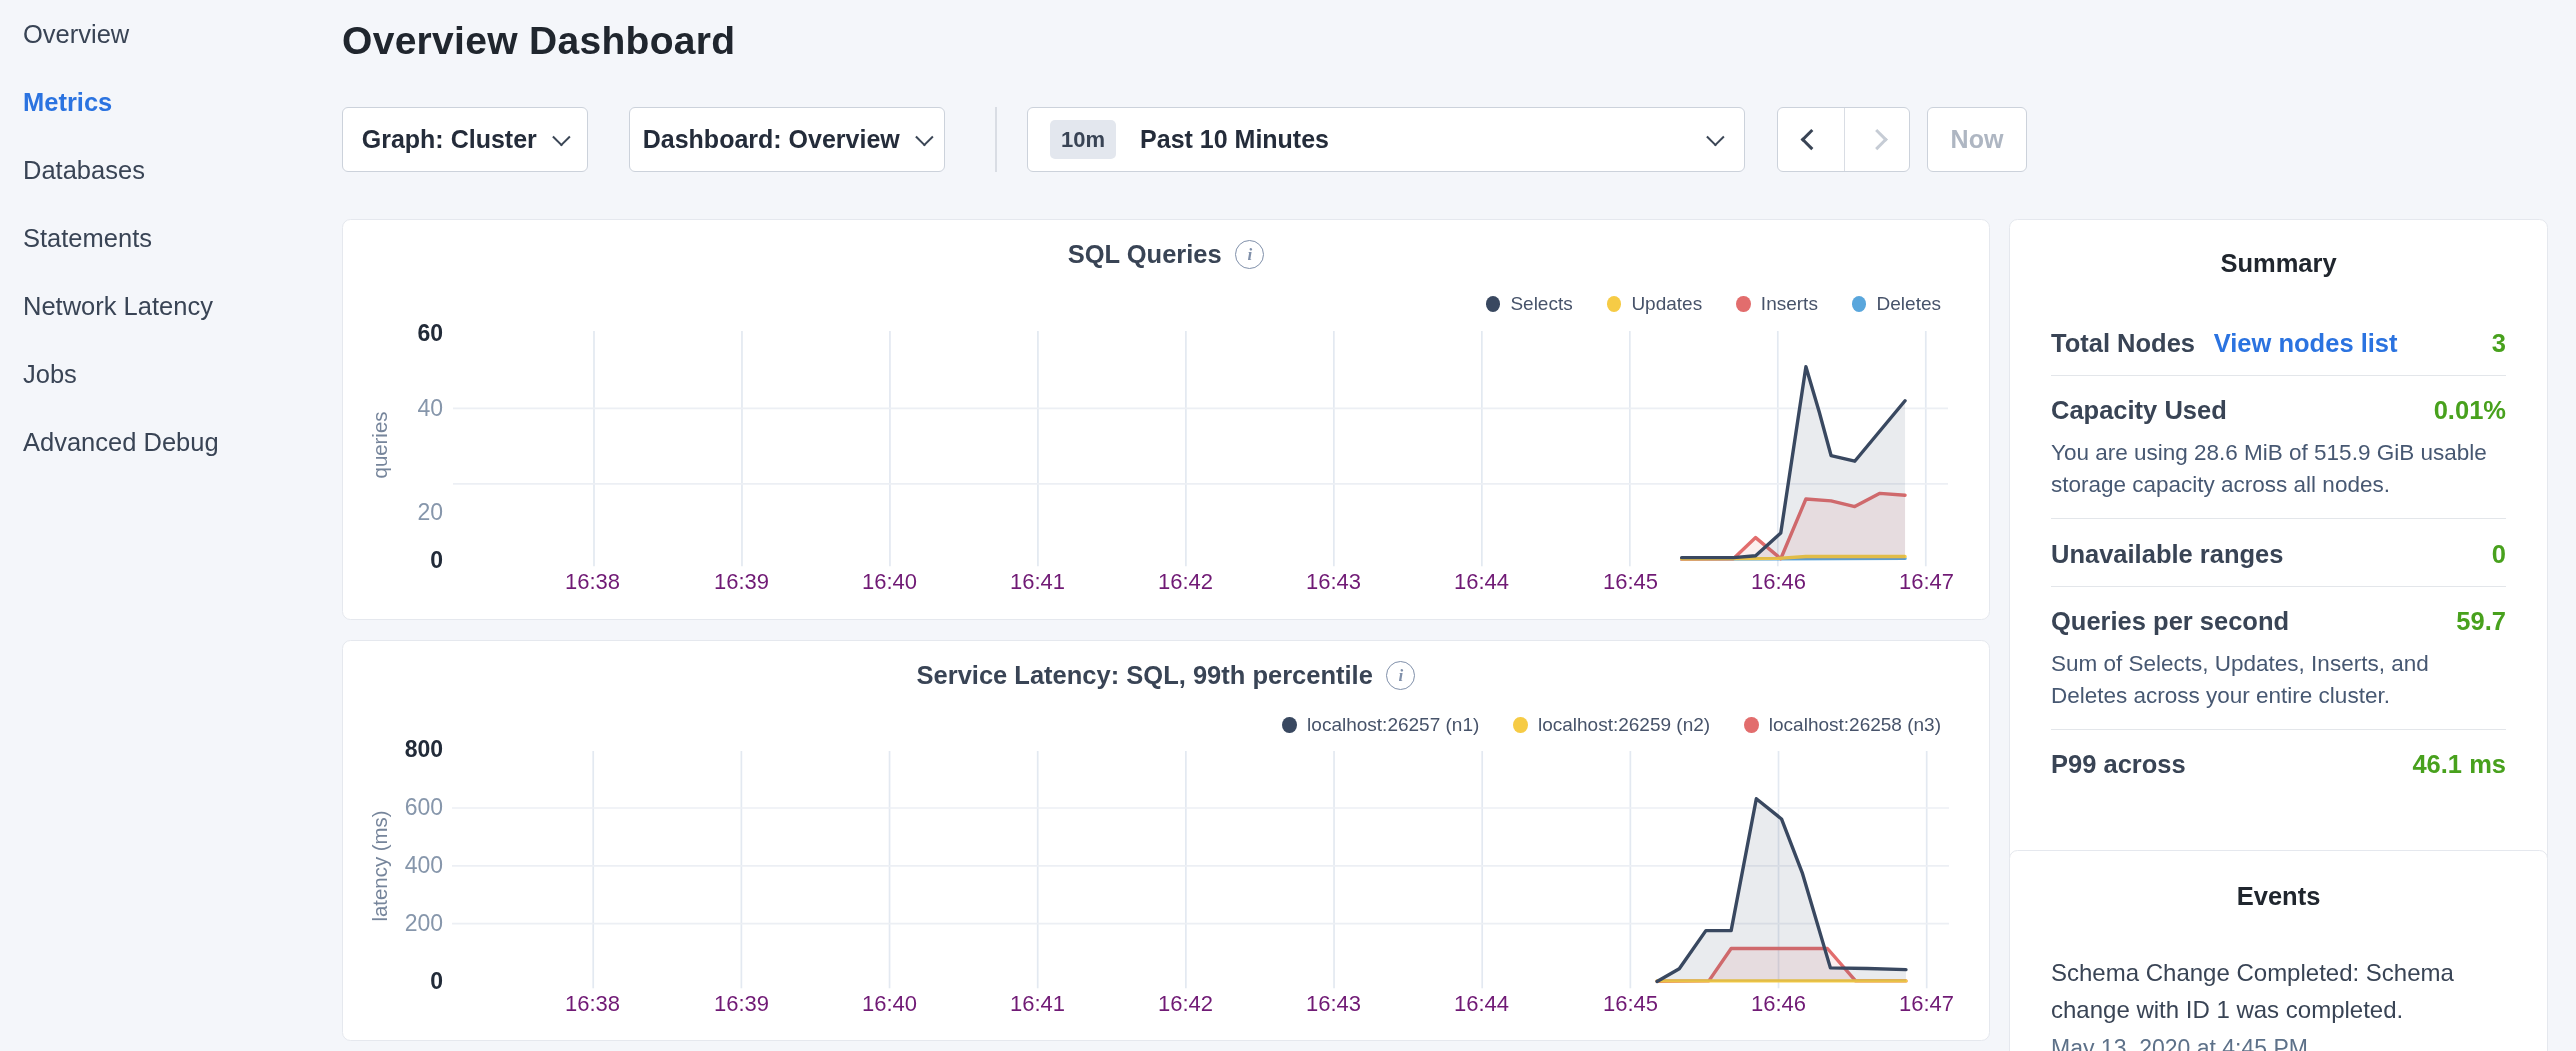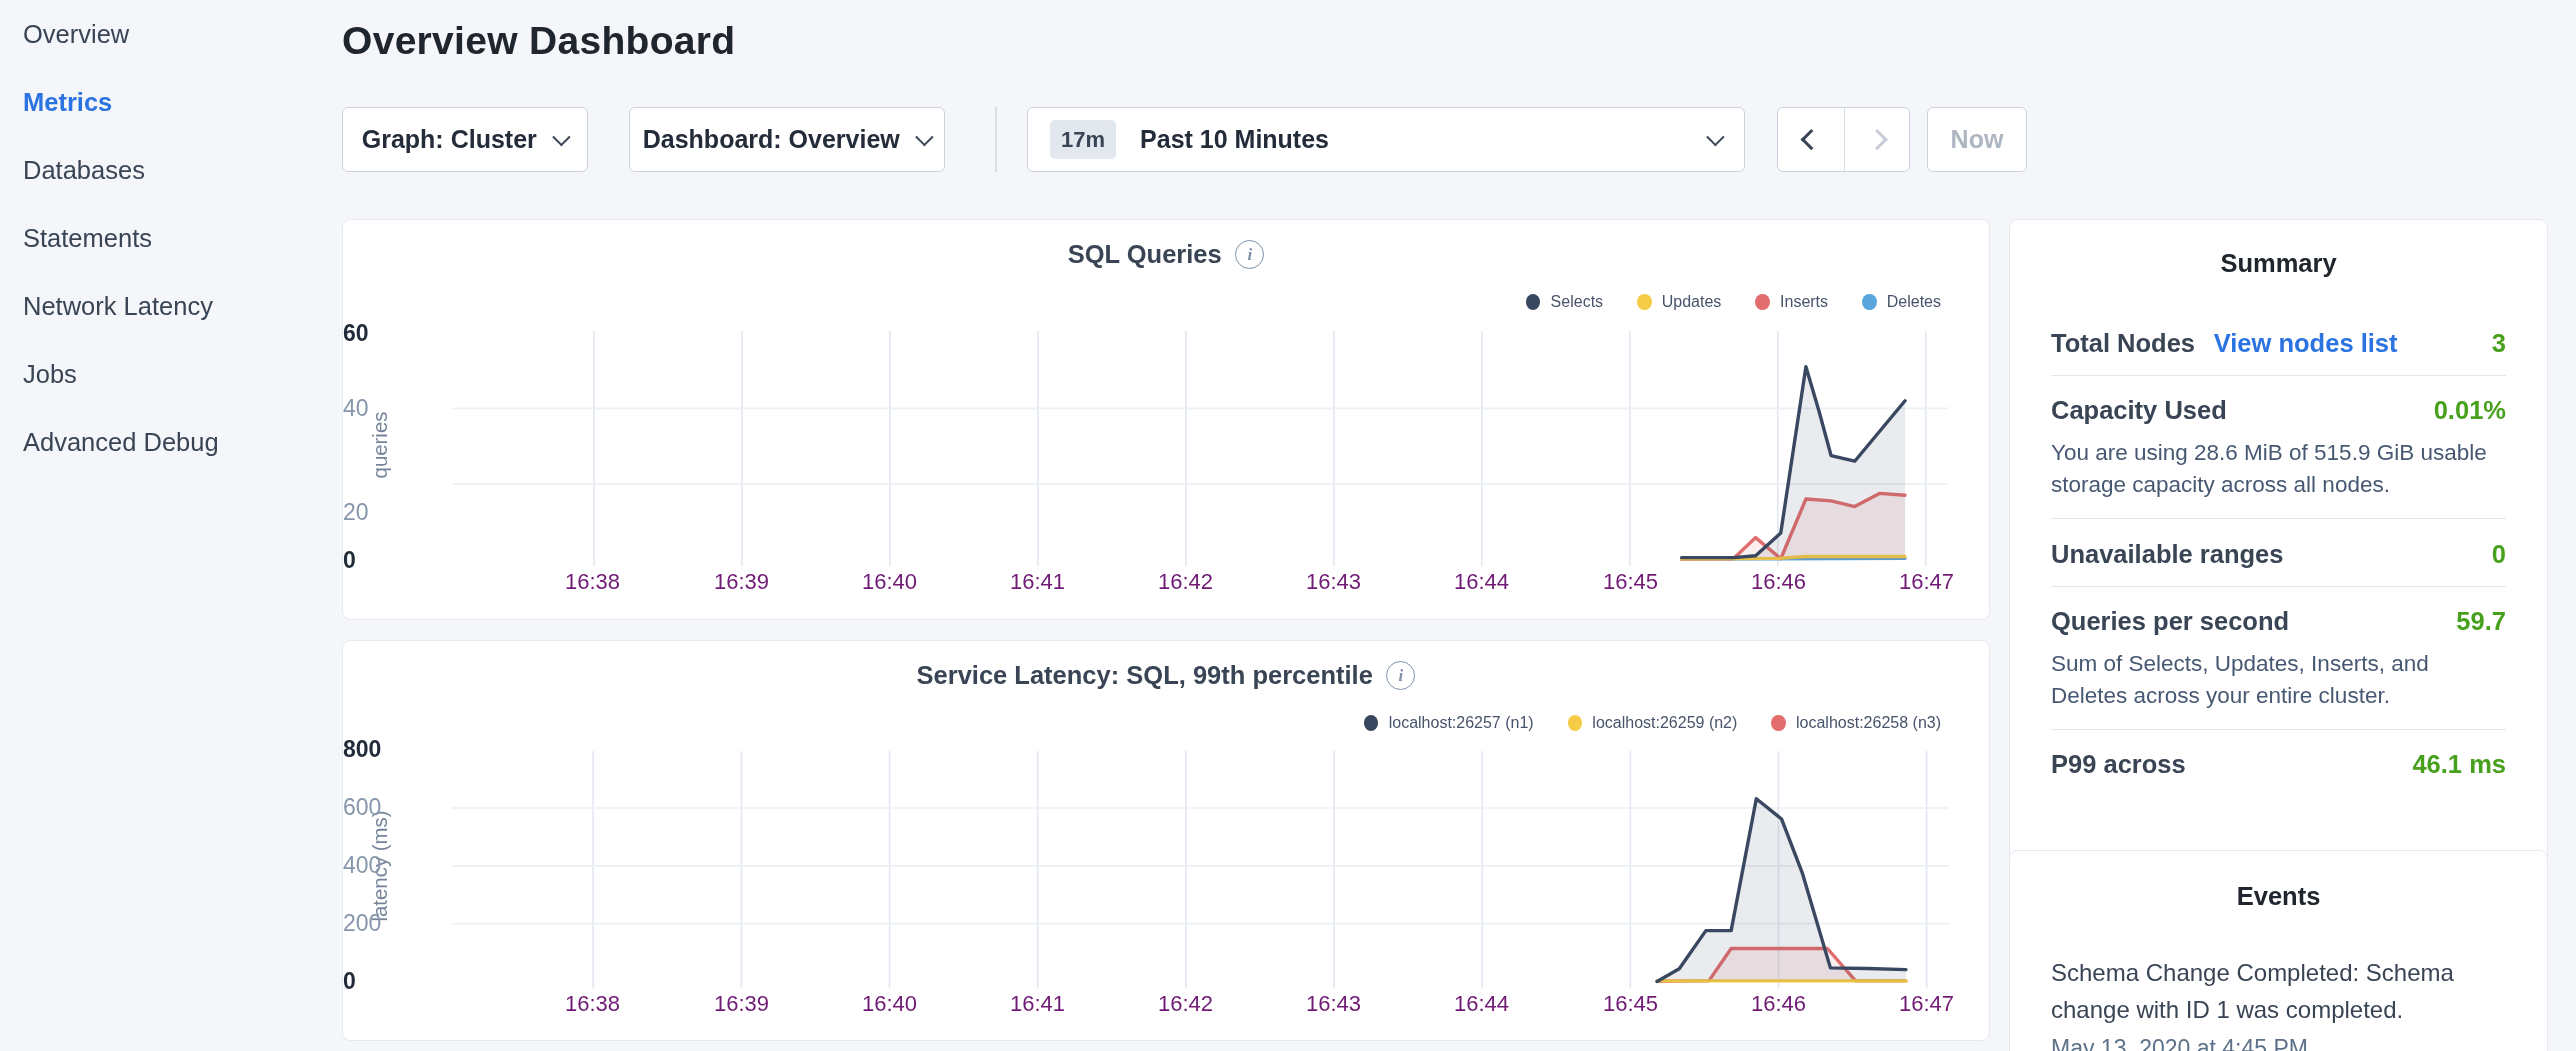--- a/index.html
+++ b/index.html
@@ -35,24 +35,24 @@
   
   .card { position:absolute; background:#fff; border:1.7px solid #e5e8ee; border-radius:8.5px; }
   .chart-card { left:342px; width:1648px; height:401px; }
   #chart0 { top:219px; } #chart1 { top:640px; }
   .chart-title-row { position:absolute; top:20.4px; left:0; width:100%; display:flex; align-items:flex-end; justify-content:center; gap:13.6px; }
   .chart-title { font-size:25.5px; font-weight:700; color:#394455; }
   .info-icon { width:29px; height:29px; border:1.7px solid #8090aa; border-radius:50%; color:#8090aa; font-size:17px; font-weight:700; display:inline-flex; align-items:center; justify-content:center; cursor:pointer; font-family:"Liberation Serif", serif; font-style:italic; }
   .legend { position:absolute; top:73px; right:48px; display:flex; gap:34px; list-style:none; }
   .legend li { display:flex; align-items:center; gap:10.2px; }
   .legend .dot { width:14.5px; height:16px; border-radius:50%; display:inline-block; }
-  .legend .lbl { font-size:16px; color:#47536a; white-space:nowrap; }
+  .legend .lbl { font-size:19px; color:#47536a; white-space:nowrap; }
   .axis-unit { position:absolute; transform:translate(-50%,-50%) rotate(-90deg); font-size:20.4px; color:#76859b; white-space:nowrap; }
   .xtick { position:absolute; width:119px; text-align:center; font-size:22px; color:#701a75; }
-  .ytick { position:absolute; left:0; width:100px; font-size:23px; height:27px; line-height:27px; color:#8696ab; }
+  .ytick { position:absolute; left:0; width:100px; text-align:right; font-size:23px; height:27px; line-height:27px; color:#8696ab; }
   .ytick.strong { color:#222b39; font-weight:700; }
   svg.plot { position:absolute; overflow:visible; }
   
   .summary-card { left:2009px; top:219px; width:539px; height:763px; padding:29px 41px 0 41px; }
   .events-card  { left:2009px; top:850px; width:539px; height:247px; padding:31px 41px 0 41px; }
   .panel-title { text-align:center; font-size:25.5px; font-weight:700; color:#20262e; }
   .summary-card .panel-title { margin-bottom:51px; }
   .sum-row { display:flex; align-items:baseline; }
   .sum-label { font-size:25.5px; font-weight:700; color:#394455; white-space:nowrap; }
   .sum-link { font-size:25.5px; font-weight:700; color:#2b73e0; margin-left:18.7px; cursor:pointer; white-space:nowrap; }
@@ -82,21 +82,21 @@
   <span>Graph: Cluster</span>
   <span class="chev-down"></span>
 </div>
 <div class="ctrl dd-dash">
   <span>Dashboard: Overview</span>
   <span class="chev-down"></span>
 </div>
 <div class="ctrl-divider"></div>
 
 <div class="ctrl timepicker">
-  <span class="tp-badge">17m</span>
+  <span class="tp-badge">10m</span>
   <span class="tp-label">Past 10 Minutes</span>
   <span class="tp-chev chev-down"></span>
 </div>
 
 <div class="ctrl nav-group">
   <span class="nav-half">
       <span class="chev-left"></span>
     </span>
   <span class="nav-half">
       <span class="chev-right"></span>

